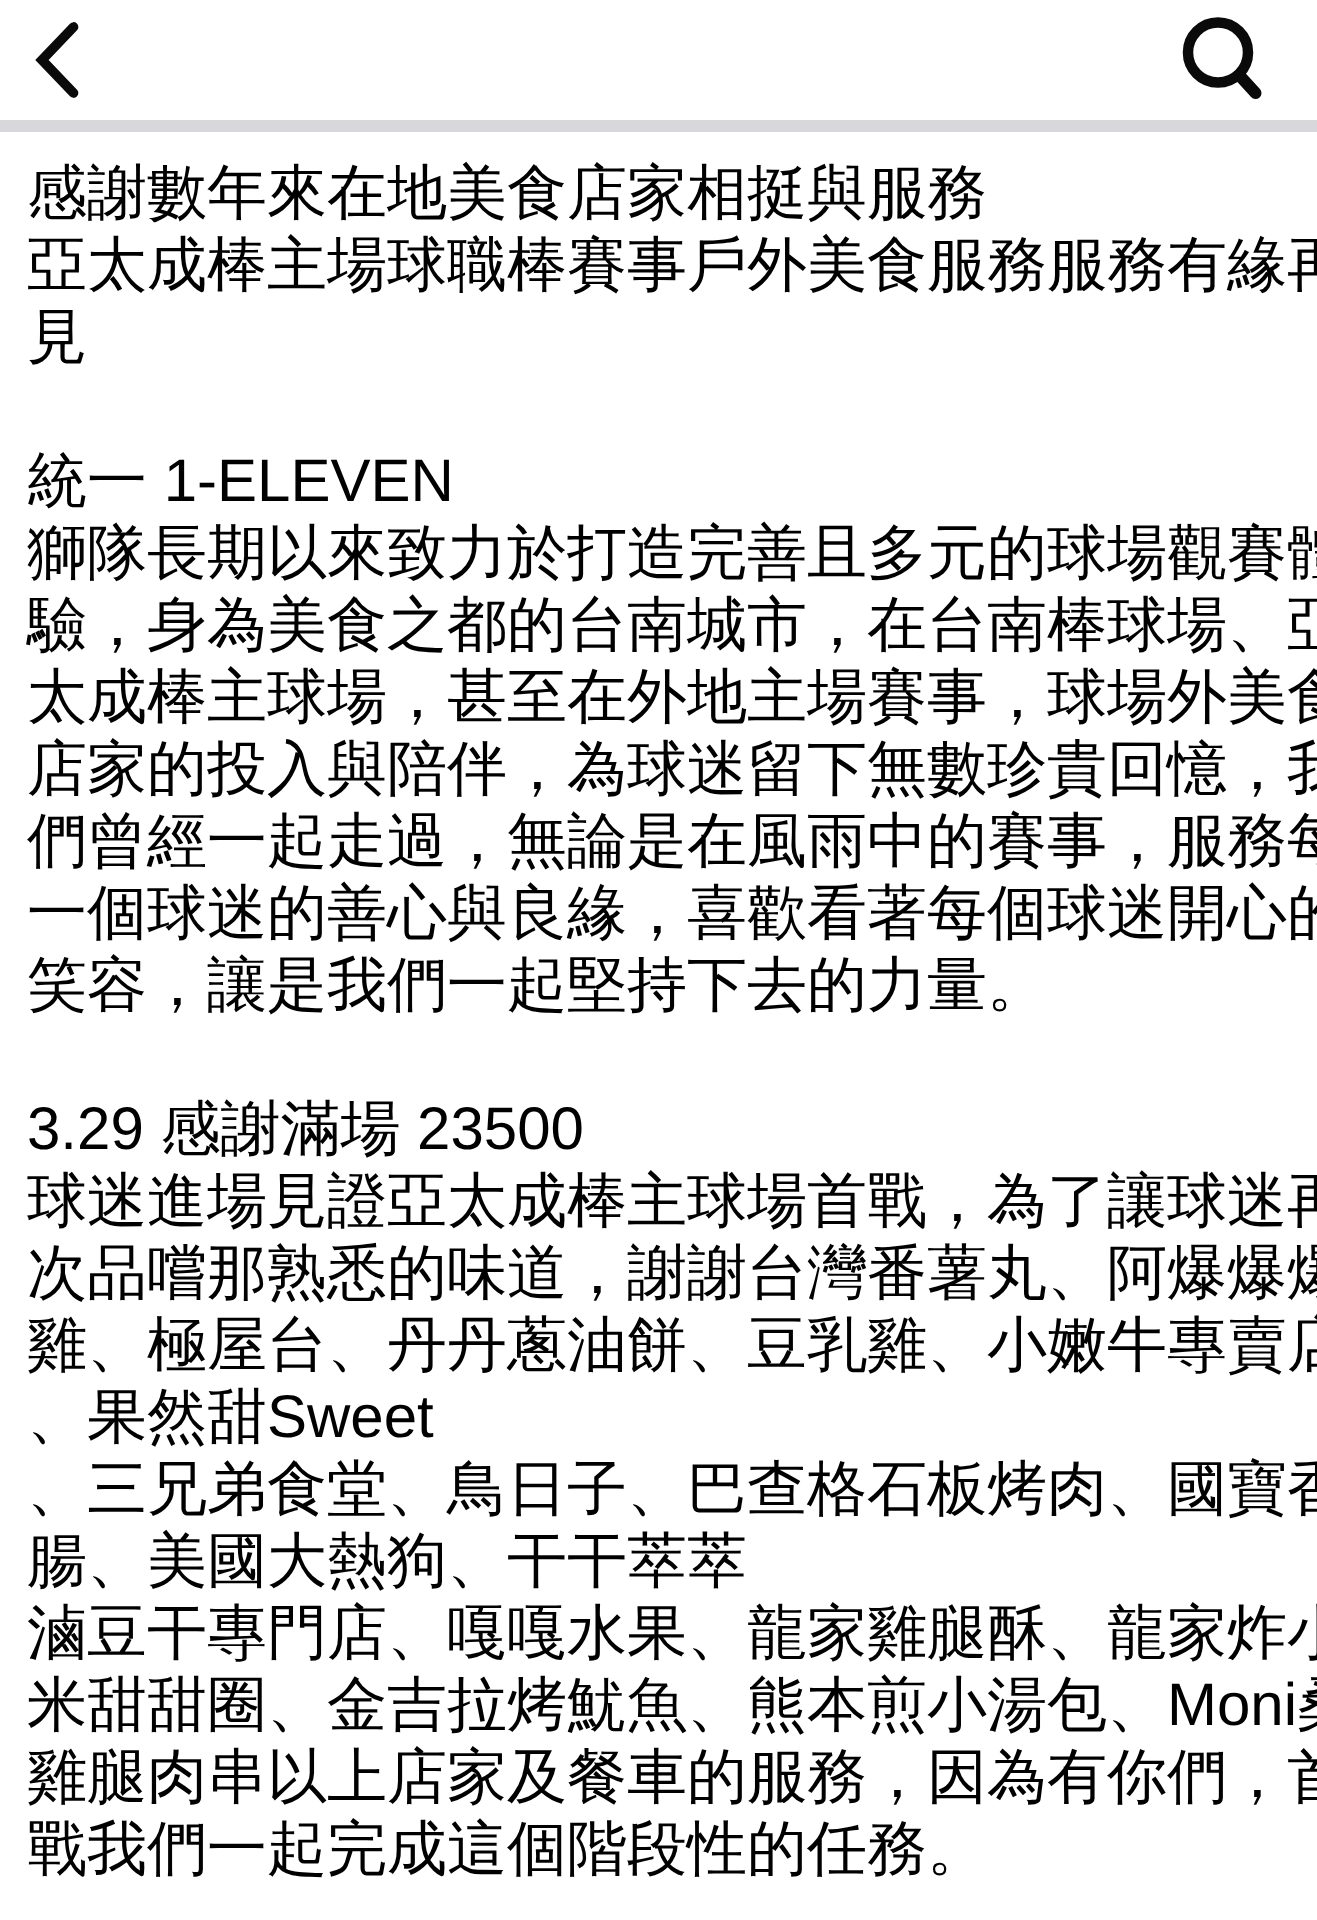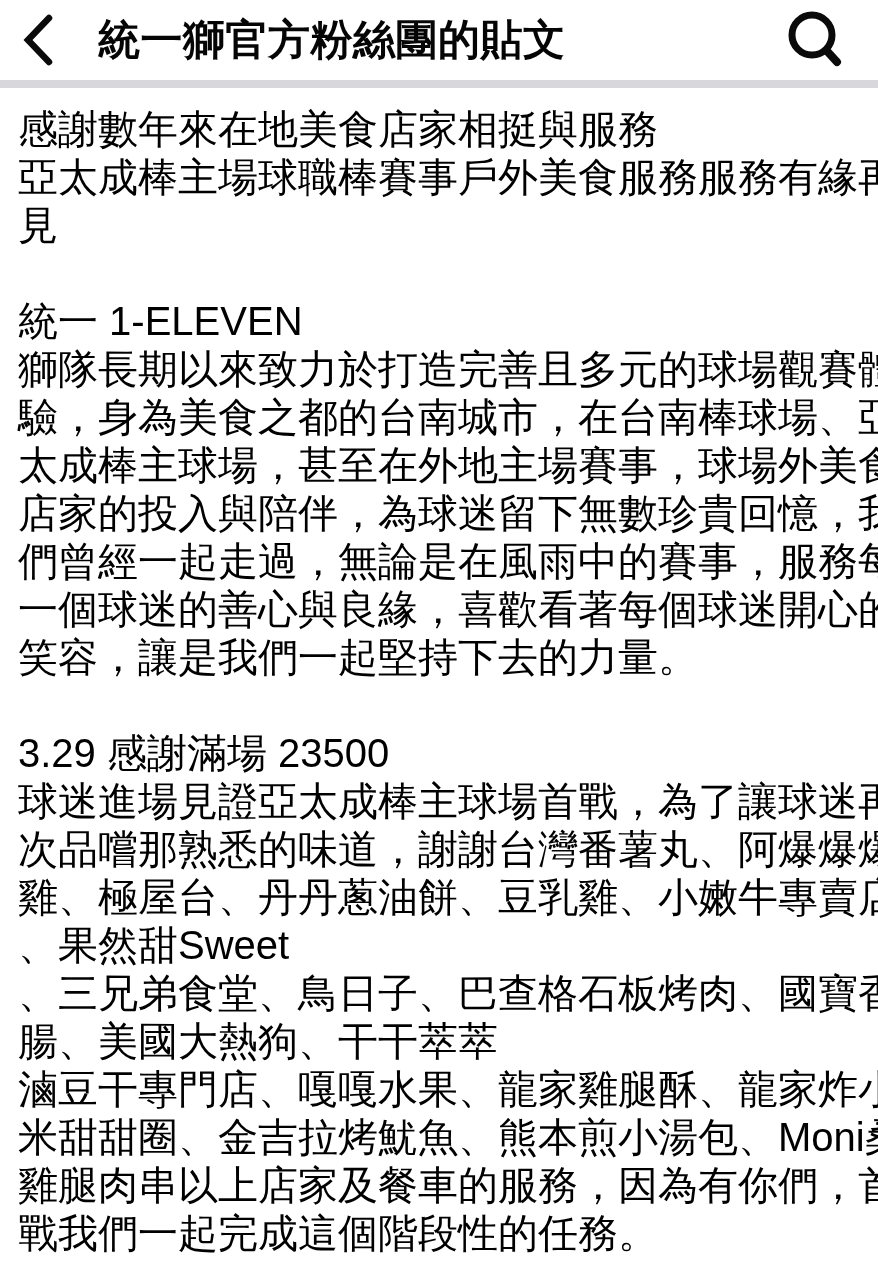--- a/index.html
+++ b/index.html
@@ -85,21 +85,20 @@
 <body>
 
 <div class="screen">
 
   <header class="topbar">
     <button class="back-btn" aria-label="back">
       <svg width="32" height="52" viewBox="0 0 32 52" fill="none">
         <polyline points="27,4 6,26 27,48" stroke="#0a0a0a" stroke-width="6.5" stroke-linecap="round" stroke-linejoin="miter" fill="none"></polyline>
       </svg>
     </button>
-    <h1 class="topbar-title">統一獅官方粉絲團的貼文</h1>
     <button class="search-btn" aria-label="search">
       <svg width="60" height="60" viewBox="0 0 60 60" fill="none">
         <circle cx="27" cy="25" r="20" stroke="#0a0a0a" stroke-width="7" fill="none"></circle>
         <line x1="41.5" y1="40.5" x2="52" y2="52" stroke="#0a0a0a" stroke-width="8" stroke-linecap="round"></line>
       </svg>
     </button>
   </header>
 
   <div class="divider"></div>
 

